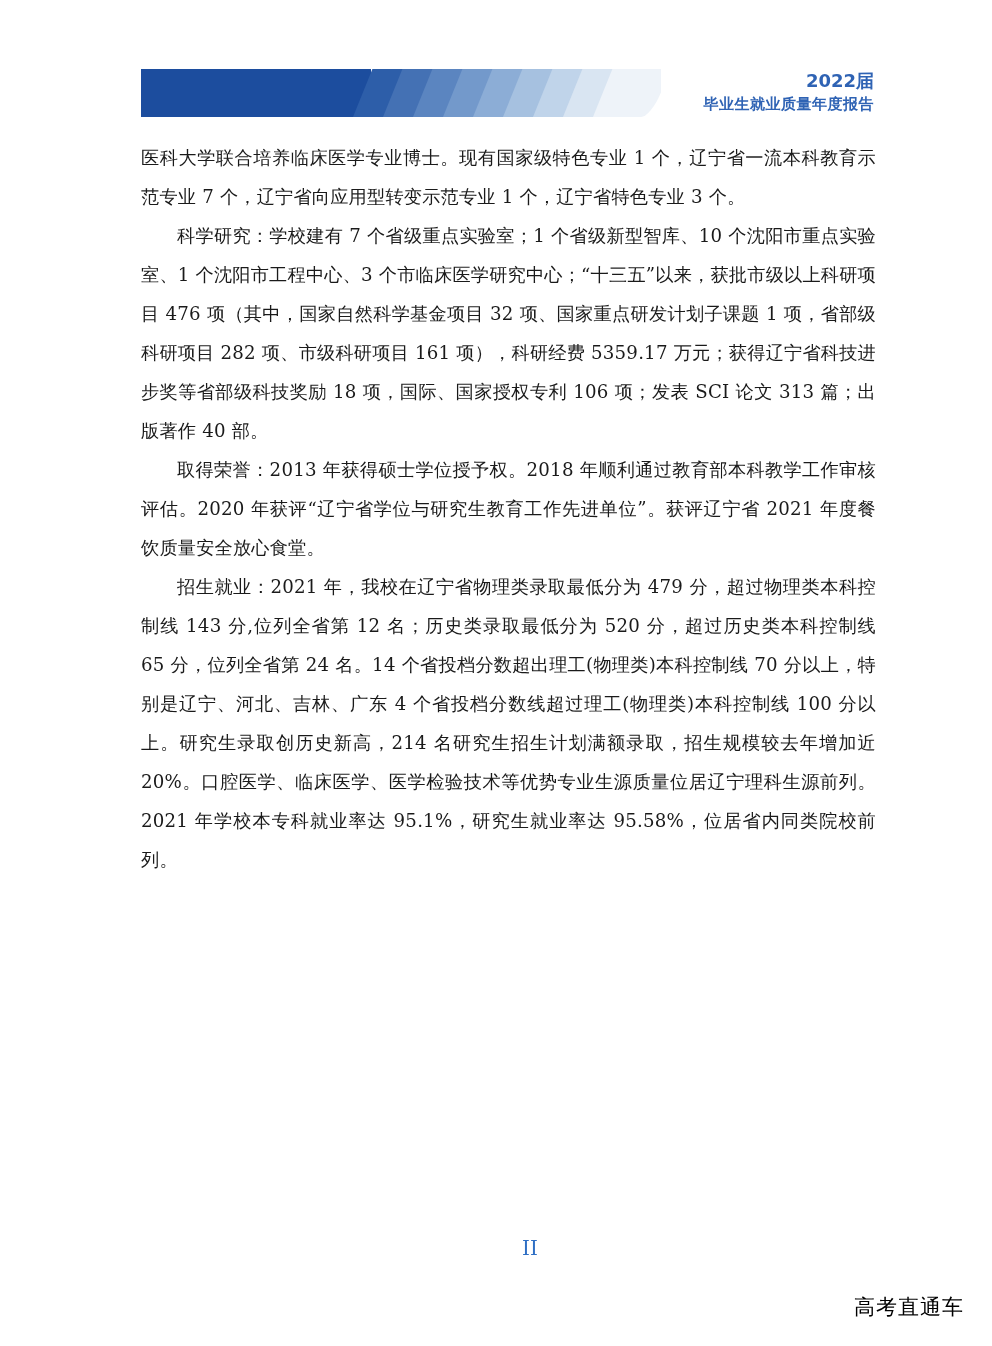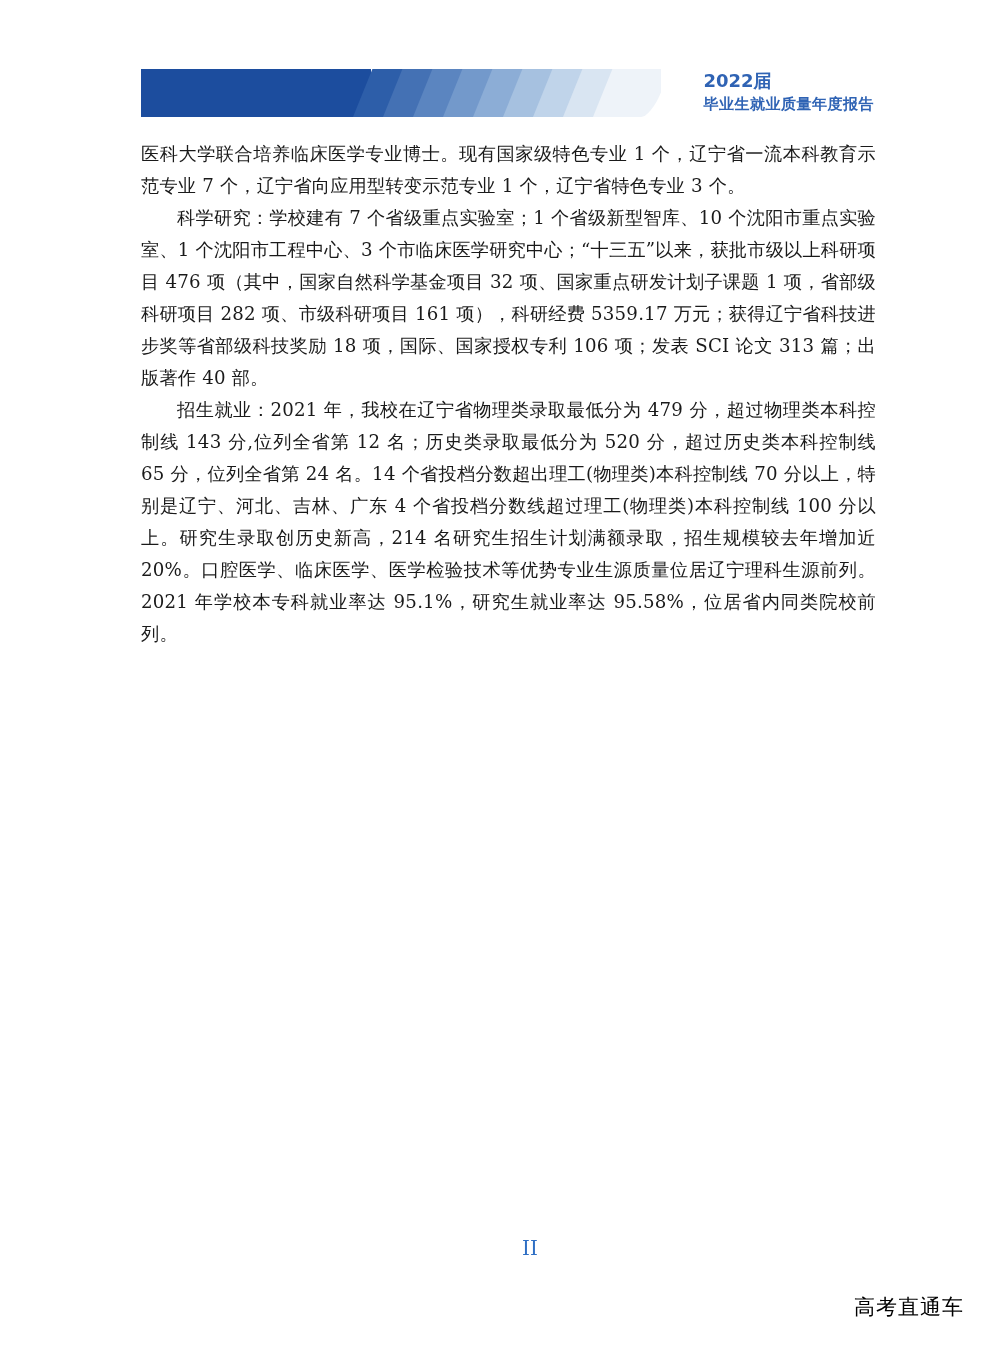--- a/index.html
+++ b/index.html
@@ -36,20 +36,21 @@
       top: 0;
       height: 48px;
       width: 70px;
       transform: skewX(-22deg);
       transform-origin: bottom left;
     }
     .header-title {
       position: absolute;
       right: 118px;
       top: 70px;
+      text-align: right;
       font-family: "DejaVu Sans", "Liberation Sans", sans-serif;
       color: #2f63b4;
     }
     .header-year {
       font-size: 18px;
       line-height: 22px;
       font-weight: bold;
     }
     .header-sub {
       font-size: 15px;
@@ -59,21 +60,21 @@
     }
     .content {
       position: absolute;
       left: 141px;
       top: 138px;
       width: 735px;
     }
     .para {
       margin: 0;
       font-size: 18.2px;
-      line-height: 32px;
+      line-height: 39px;
       text-align: justify;
       letter-spacing: 0.2px;
     }
     .para.indent {
       text-indent: 36px;
     }
     .page-number {
       position: absolute;
       left: 499px;
       top: 1236px;
@@ -109,17 +110,18 @@
 </div>
 
 <div class="header-title">
   <div class="header-year">2022届</div>
   <div class="header-sub">毕业生就业质量年度报告</div>
 </div>
 
 <div class="content">
   <p class="para">医科大学联合培养临床医学专业博士。现有国家级特色专业 1 个，辽宁省一流本科教育示范专业 7 个，辽宁省向应用型转变示范专业 1 个，辽宁省特色专业 3 个。</p>
   <p class="para indent">科学研究：学校建有 7 个省级重点实验室；1 个省级新型智库、10 个沈阳市重点实验室、1 个沈阳市工程中心、3 个市临床医学研究中心；“十三五”以来，获批市级以上科研项目 476 项（其中，国家自然科学基金项目 32 项、国家重点研发计划子课题 1 项，省部级科研项目 282 项、市级科研项目 161 项），科研经费 5359.17 万元；获得辽宁省科技进步奖等省部级科技奖励 18 项，国际、国家授权专利 106 项；发表 SCI 论文 313 篇；出版著作 40 部。</p>
+  <p class="para indent">取得荣誉：2013 年获得硕士学位授予权。2018 年顺利通过教育部本科教学工作审核评估。2020 年获评“辽宁省学位与研究生教育工作先进单位”。获评辽宁省 2021 年度餐饮质量安全放心食堂。</p>
   <p class="para indent">招生就业：2021 年，我校在辽宁省物理类录取最低分为 479 分，超过物理类本科控制线 143 分,位列全省第 12 名；历史类录取最低分为 520 分，超过历史类本科控制线 65 分，位列全省第 24 名。14 个省投档分数超出理工(物理类)本科控制线 70 分以上，特别是辽宁、河北、吉林、广东 4 个省投档分数线超过理工(物理类)本科控制线 100 分以上。研究生录取创历史新高，214 名研究生招生计划满额录取，招生规模较去年增加近 20%。口腔医学、临床医学、医学检验技术等优势专业生源质量位居辽宁理科生源前列。2021 年学校本专科就业率达 95.1%，研究生就业率达 95.58%，位居省内同类院校前列。</p>
 </div>
 
 <div class="page-number">II</div>
 <div class="watermark">高考直通车</div>
 
 </body></html>

